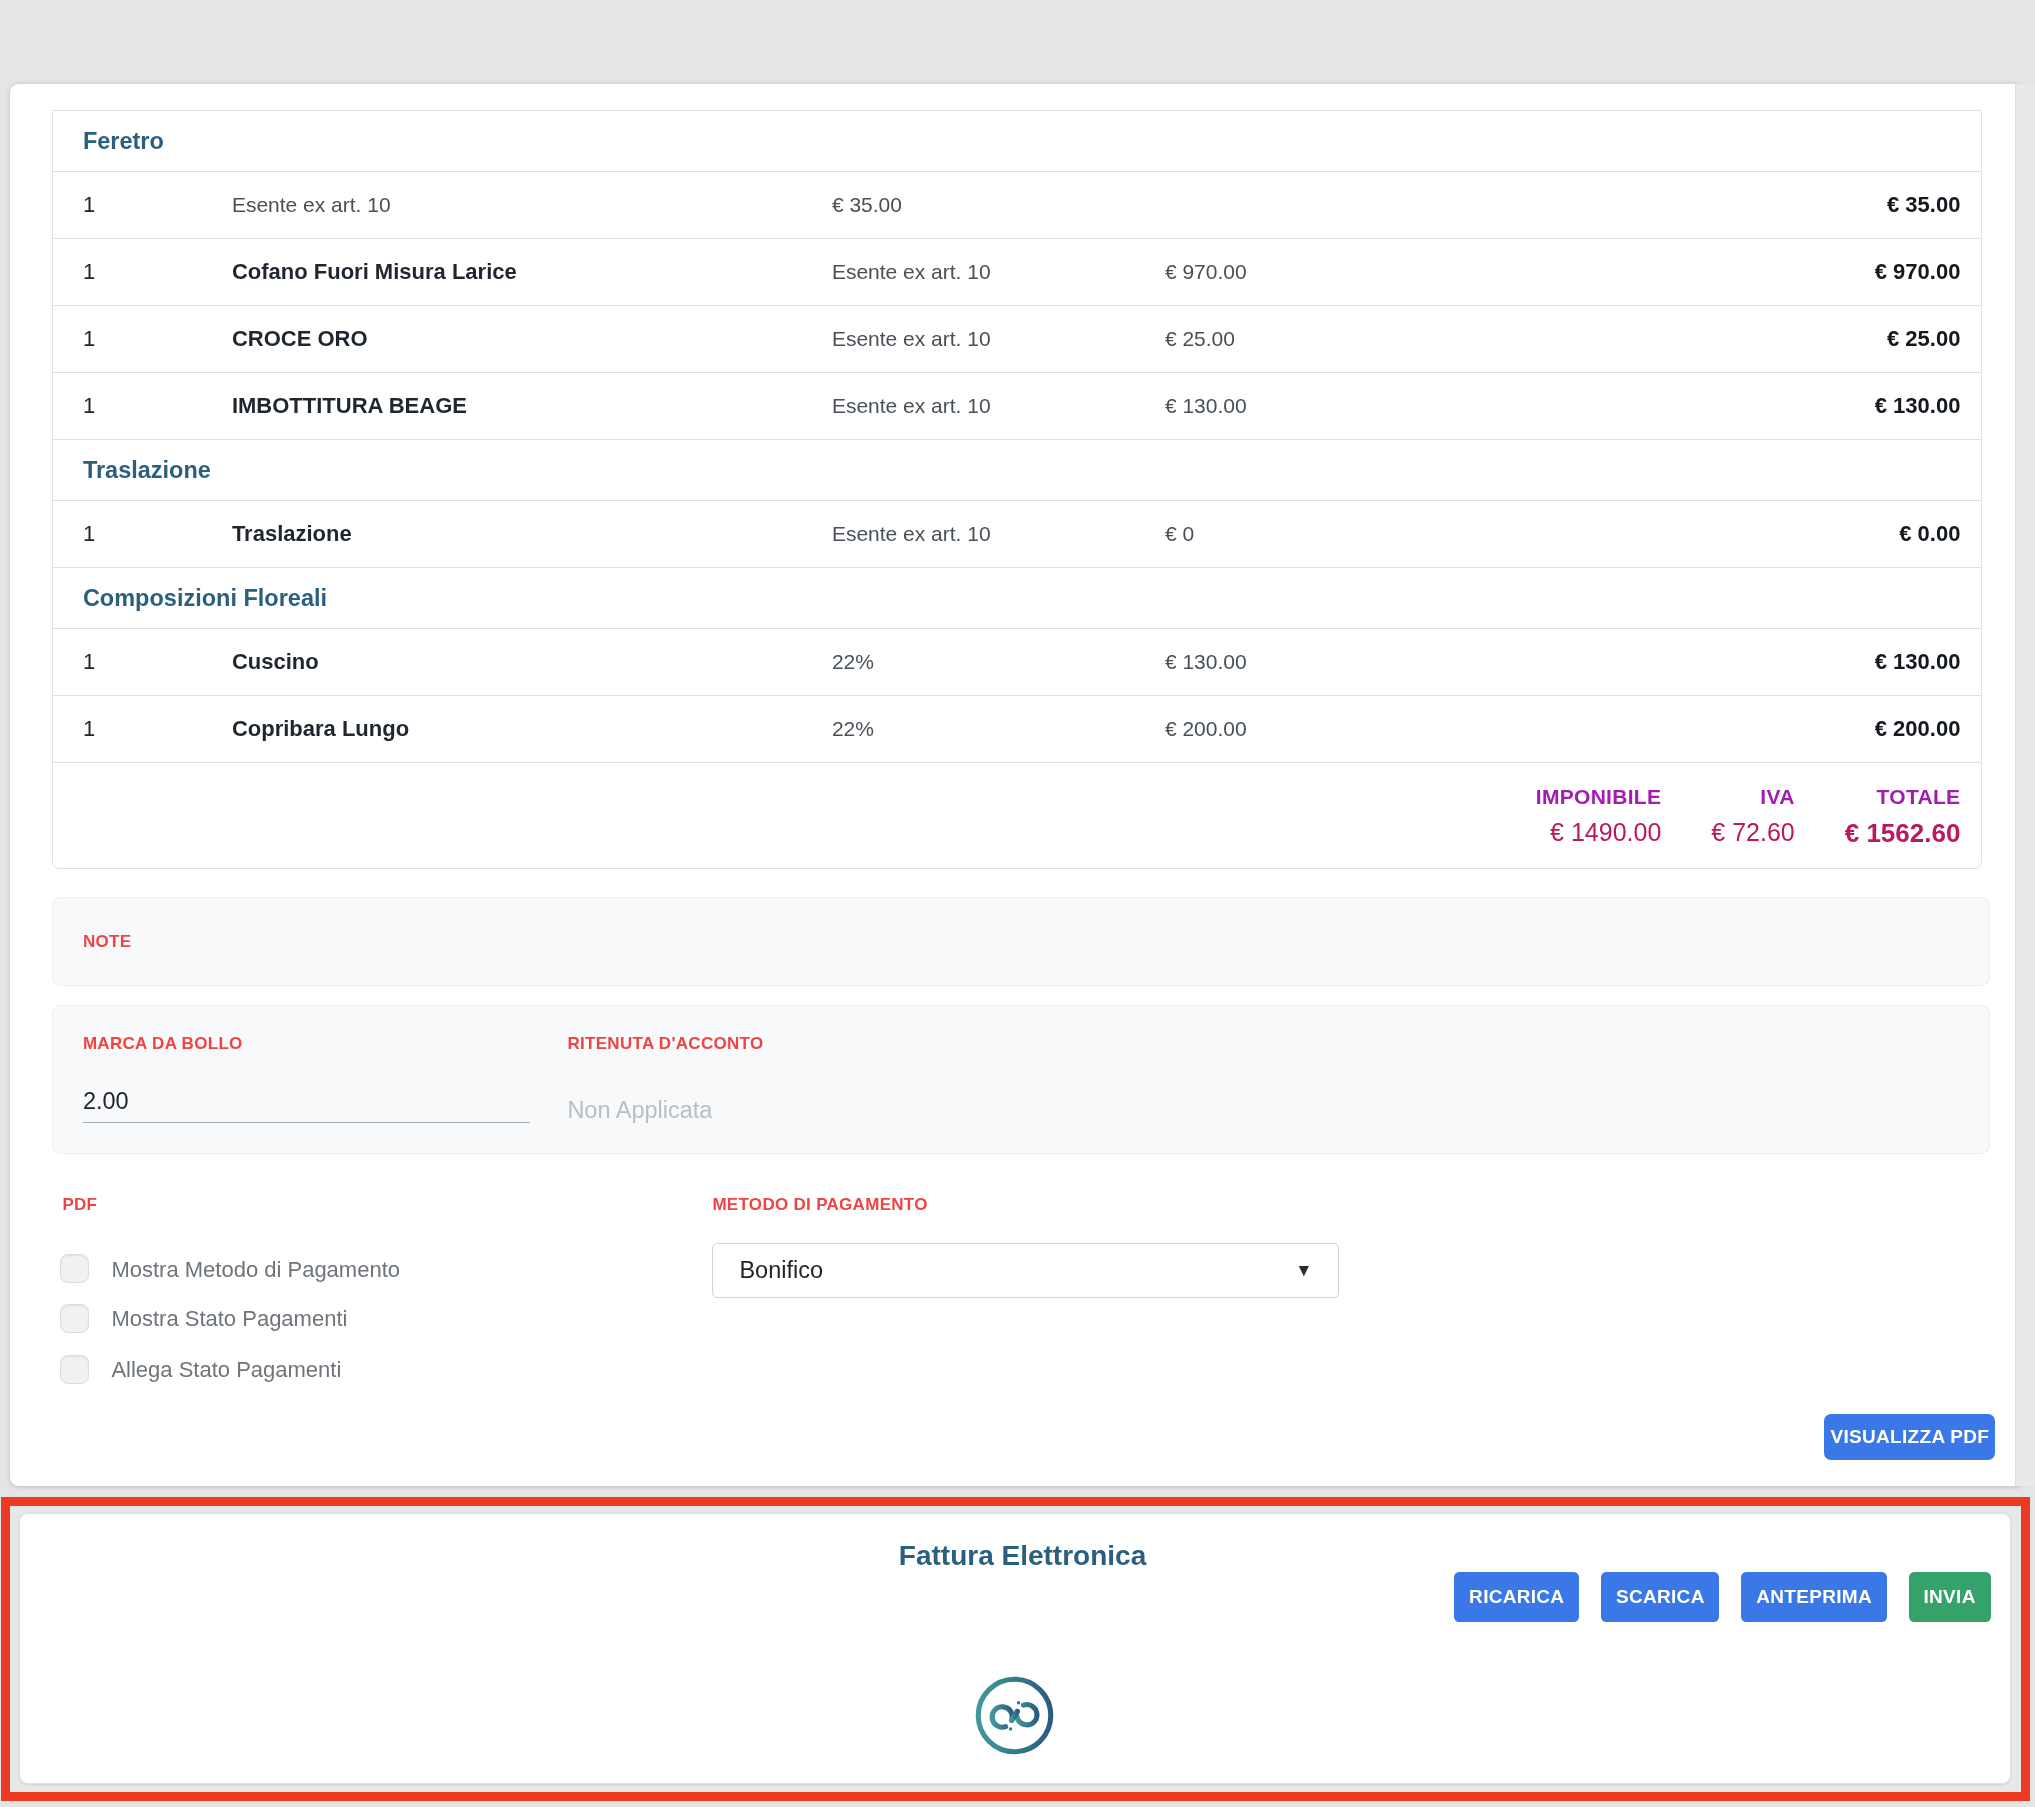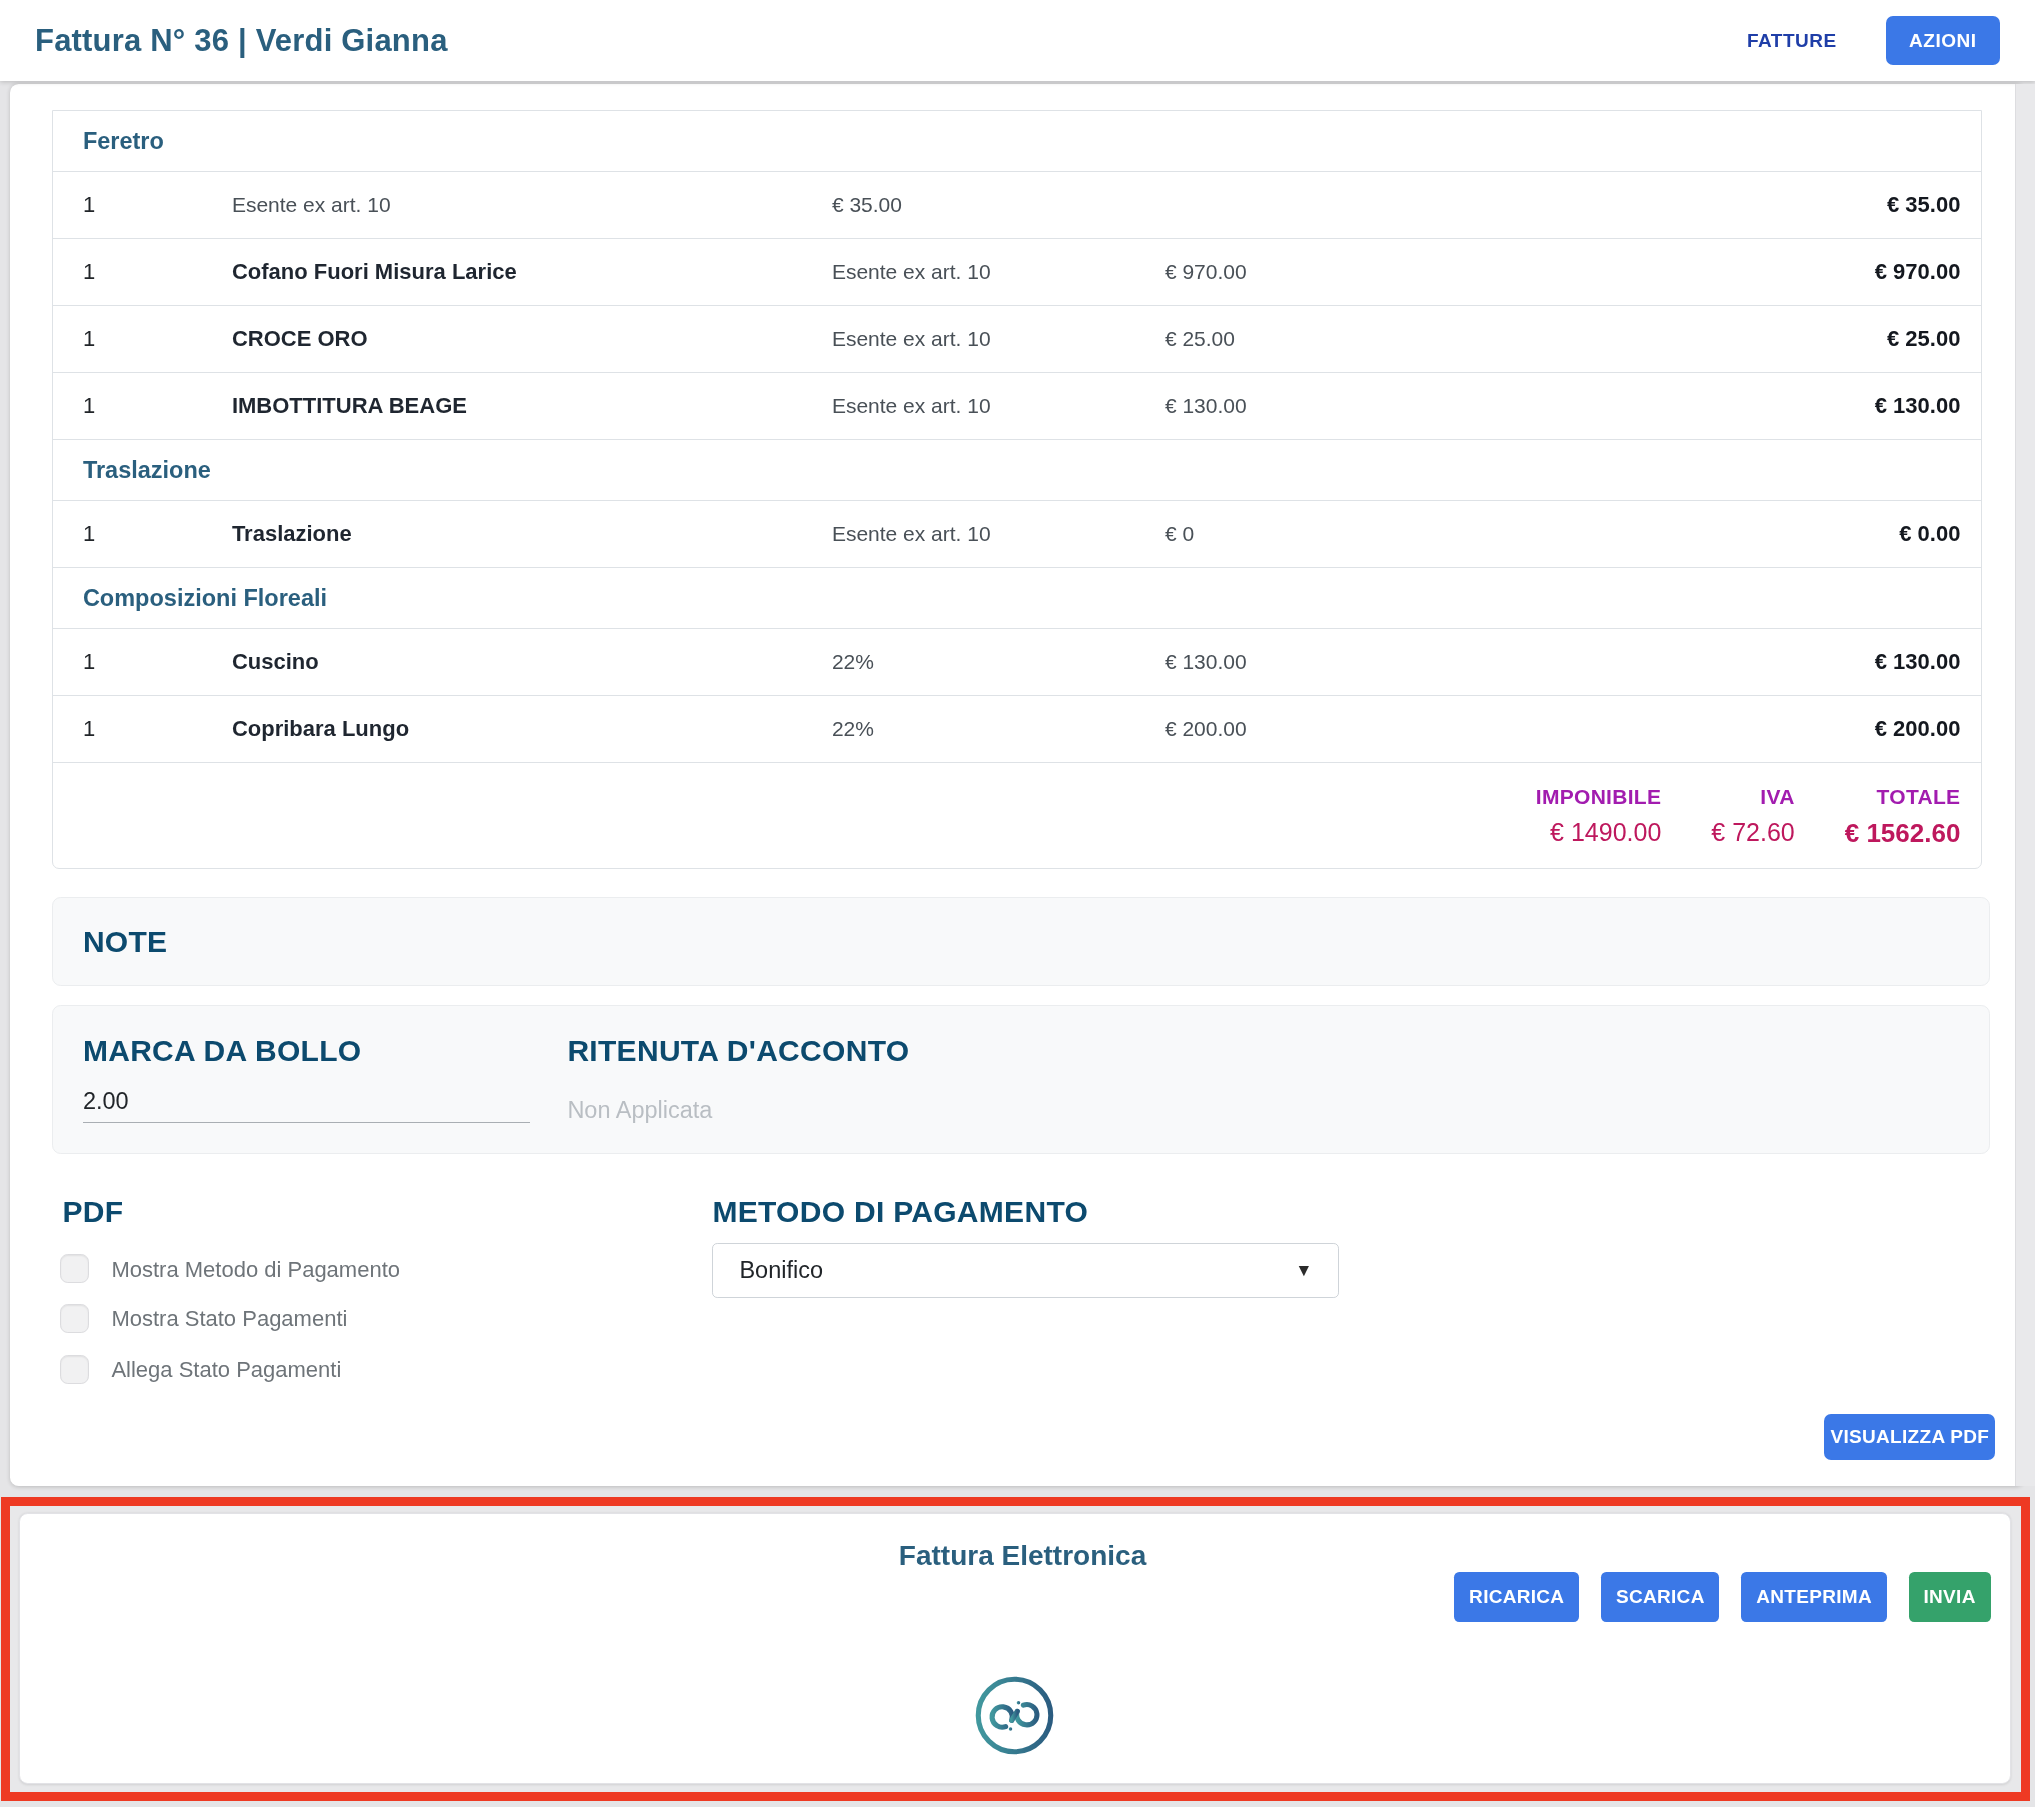--- a/index.html
+++ b/index.html
@@ -65,21 +65,21 @@
   .tot-label { font-size:21px; font-weight:bold; color:#a21caf; letter-spacing:0.3px; }
   .tot-value { margin-top:8.7px; font-size:25px; color:#be185d; }
   .tot-value.bold { font-weight:bold; font-size:26px; }
 
   
   .sub-card {
     position:absolute; left:42px; width:1938px;
     background:#f8f9fa; border:0.9px solid #ebedef; border-radius:8.7px;
   }
   #note-card { top:813px; height:89px; display:flex; align-items:center; padding-left:29.5px; }
-  .card-heading { font-size:30px; font-weight:bold; color:#0c4a6e; letter-spacing:0.3px; }
+  .card-heading { font-size:17px; font-weight:bold; color:#ef4444; letter-spacing:0.3px; }
   #stamp-card { top:921px; height:149px; }
   #marca-label { position:absolute; left:29.5px; top:28px; }
   #marca-input {
     position:absolute; left:29.5px; top:75px; width:447px; height:42px;
     background:transparent; border:none; border-bottom:1.7px solid #a9aeb3;
     font-size:23.5px; color:#212529; font-family:inherit; outline:none;
   }
   #ritenuta-label { position:absolute; left:514px; top:28px; }
   #ritenuta-input {
     position:absolute; left:514px; top:85px; width:447px; height:38px;
@@ -134,27 +134,20 @@
     font-family:inherit; cursor:pointer; background:#3b78e7;
   }
   .fe-btn.green { background:#35a26b; }
   #fe-logo-wrap { display:flex; justify-content:center; margin-top:50px; }
 </style>
 </head>
 <body>
 
 <div id="page">
 
-  <div id="topbar">
-    <div id="page-title">Fattura N° 36 | Verdi Gianna</div>
-    <div id="topbar-right">
-      <button id="fatture-link">FATTURE</button>
-      <button id="azioni-btn">AZIONI</button>
-    </div>
-  </div>
 
   <div id="content-card">
 
     <div id="invoice-table">
 
       <div class="t-row section-row">
         <div class="section-name">Feretro</div>
       </div>
       <div class="t-row item">
         <div class="cell-qty">1</div>

